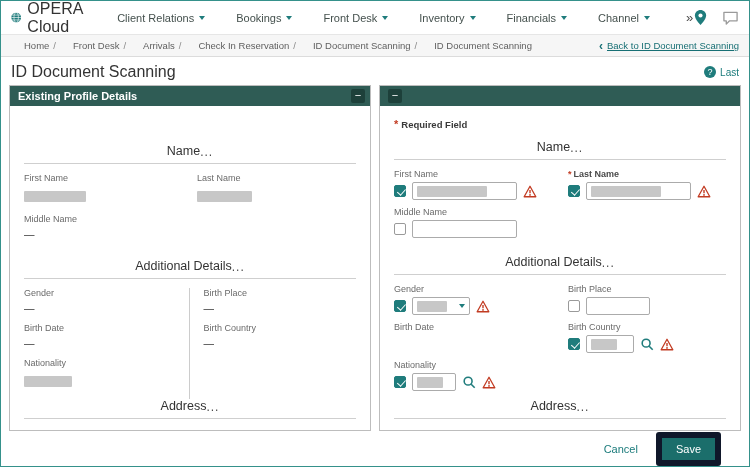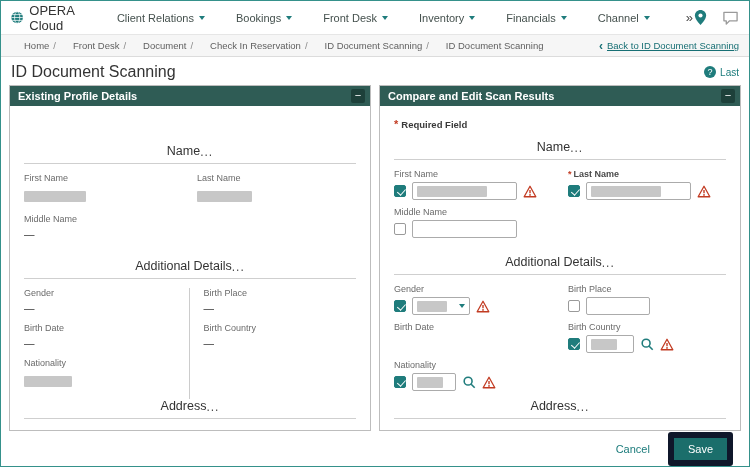--- a/index.html
+++ b/index.html
@@ -8,21 +8,21 @@
     font-family: "Liberation Sans", "DejaVu Sans", sans-serif;
     background:#fff; color:#333;
     border:1px solid #35918b;
     overflow:hidden;
     display:flex; flex-direction:column;
   }
 
   
   .topnav { height:34px; display:flex; align-items:center; padding:0 10px; border-bottom:1px solid #e6e6e6; flex:0 0 auto; }
   .brand { display:flex; align-items:center; gap:6px; margin-right:28px; }
-  .brand-text { font-size:13px; color:#333; }
+  .brand-text { font-size:16px; color:#333; }
   .navitems { display:flex; align-items:center; gap:31px; }
   .nav-item { font-size:11px; color:#44504d; cursor:pointer; display:flex; align-items:center; gap:5px; white-space:nowrap; }
   .caret { width:0; height:0; border-left:3.5px solid transparent; border-right:3.5px solid transparent; border-top:4.5px solid #1f7c7c; display:inline-block; }
   .nav-more { font-size:13px; color:#4a4a4a; margin-left:36px; cursor:pointer; }
   .top-icons { margin-left:auto; display:flex; align-items:center; gap:14px; }
 
   
   .crumbbar { height:22px; background:#f6f6f6; border-bottom:1px solid #dcdcdc; display:flex; align-items:center; padding:0 10px; font-size:9.5px; color:#5f5f5f; flex:0 0 auto; }
   .crumb { cursor:pointer;padding-left:13px; }
   .crumb-sep { margin:0 4px; color:#8a8a8a; }
@@ -83,21 +83,21 @@
   .day-txt { font-style:italic; font-size:9px; color:#555; }
 
   
   .icon-svg { display:block; }
   .warn path { fill:none; stroke:#c23b22; stroke-width:2.2; stroke-linejoin:round; }
   .warn line { stroke:#c23b22; stroke-width:2.4; }
   .warn circle { fill:#c23b22; }
   .tealstroke { fill:none; stroke:#1f7c7c; stroke-width:1.8; }
 
   
-  .footerbar { flex:1; display:flex; align-items:center; justify-content:flex-end; gap:18px; padding:0 16px; }
+  .footerbar { flex:1; display:flex; align-items:center; justify-content:flex-end; gap:18px; padding:0 28px; }
   .cancel-link { color:#1b7b7b; font-size:11px; cursor:pointer; }
   .save-btn { background:#1b6e6b; border:6px solid #0f172a; color:#fff; font-size:11px; padding:5px 14px; border-radius:3px; cursor:pointer; font-family:inherit; }
 </style>
 </head>
 <body>
 
 <div class="topnav">
   <div class="brand">
     <svg class="icon-svg" width="17" height="17" viewBox="0 0 17 17">
       <circle cx="8.5" cy="8.5" r="8" fill="#1f7c7c"></circle>
@@ -144,21 +144,21 @@
       <path d="M2 2.5 h14 v9 h-8 l-3.5 3.5 v-3.5 h-2.5 Z" fill="#fff" stroke="#9a9a9a" stroke-width="1.4" stroke-linejoin="round"></path>
     </svg>
   </div>
 </div>
 
 <div class="crumbbar">
   <span class="crumb">Home</span>
   <span class="crumb-sep">/</span>
   <span class="crumb">Front Desk</span>
   <span class="crumb-sep">/</span>
-  <span class="crumb">Document</span>
+  <span class="crumb">Arrivals</span>
   <span class="crumb-sep">/</span>
   <span class="crumb">Check In Reservation</span>
   <span class="crumb-sep">/</span>
   <span class="crumb">ID Document Scanning</span>
   <span class="crumb-sep">/</span>
   <span class="crumb">ID Document Scanning</span>
   <span class="back-link">
     <span class="back-chevron">‹</span>
     <span class="back-text">Back to ID Document Scanning</span>
   </span>
@@ -243,21 +243,20 @@
           <span class="section-title">Address</span>
           <span class="section-menu">...</span>
         </div>
         <hr class="rule">
       </div>
     </div>
   </div>
 
   <div class="panel">
     <div class="panel-header">
-      <span class="panel-title">Compare and Edit Scan Results</span>
       <span class="collapse-btn">−</span>
     </div>
     <div class="panel-body">
 
       <div class="req-note">
         <span class="req-star">*</span>
         <span class="req-text">Required Field</span>
       </div>
 
       <div>

